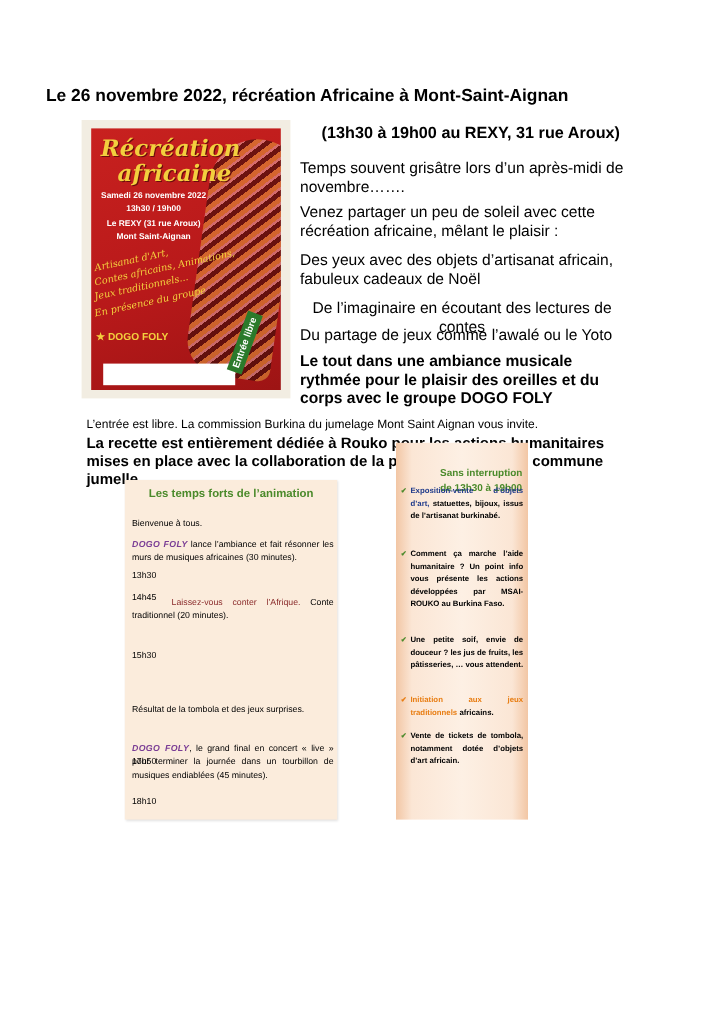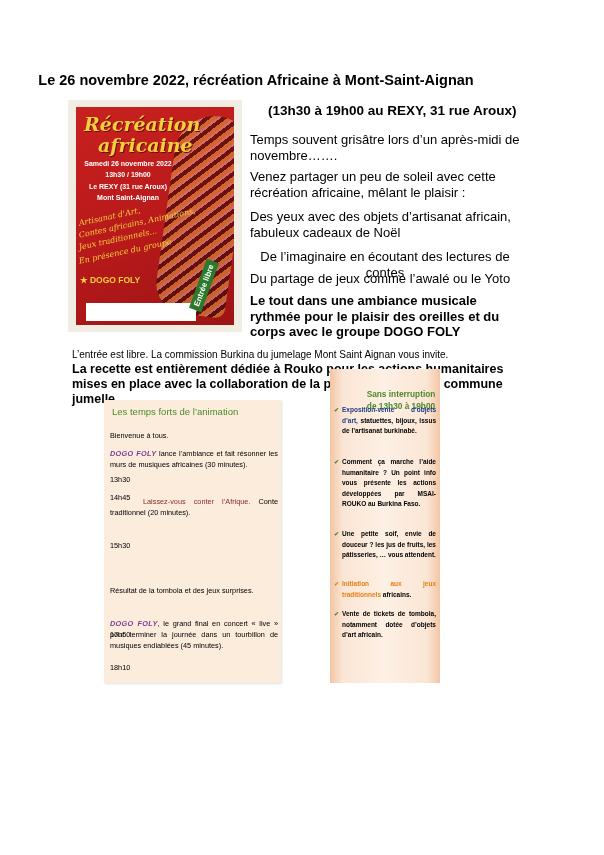--- a/index.html
+++ b/index.html
@@ -68,22 +68,22 @@
   #p6 { top: 293px; font-weight: bold; }
   #entry { left: 72px; top: 347px; font-size: 10px; line-height: 15px; width: 470px; }
   #recette { left: 72px; top: 362px; font-size: 12.5px; line-height: 15px; width: 470px; font-weight: bold; }
 
   
   #panel-left {
     left: 104px; top: 400px; width: 177px; height: 283px; background: #fbecdc;
     box-shadow: 1px 1px 2px rgba(0,0,0,0.12);
   }
   #panel-left h3 {
-    margin: 0; position: absolute; left: 8px; top: 6px; font-size: 9.5px;
-    color: #4b8a2b; font-weight: normal;
+    margin: 0; position: absolute; left: 20px; top: 6px; font-size: 9.5px;
+    color: #4b8a2b; font-weight: bold;
   }
   .sched { position: absolute; left: 6px; width: 168px; font-size: 7.3px; line-height: 11.2px; }
   .sched .t { position: absolute; left: 0; top: 0; margin-top: 44px; }
   .sched .d { text-align: justify; }
   .brand { color: #7a3d95; font-weight: bold; font-style: italic; letter-spacing: 0.3px; }
   .maroon { color: #8a2b2b; padding-left: 33px; }
 
   
   #panel-right {
     left: 330px; top: 369px; width: 110px; height: 314px;

